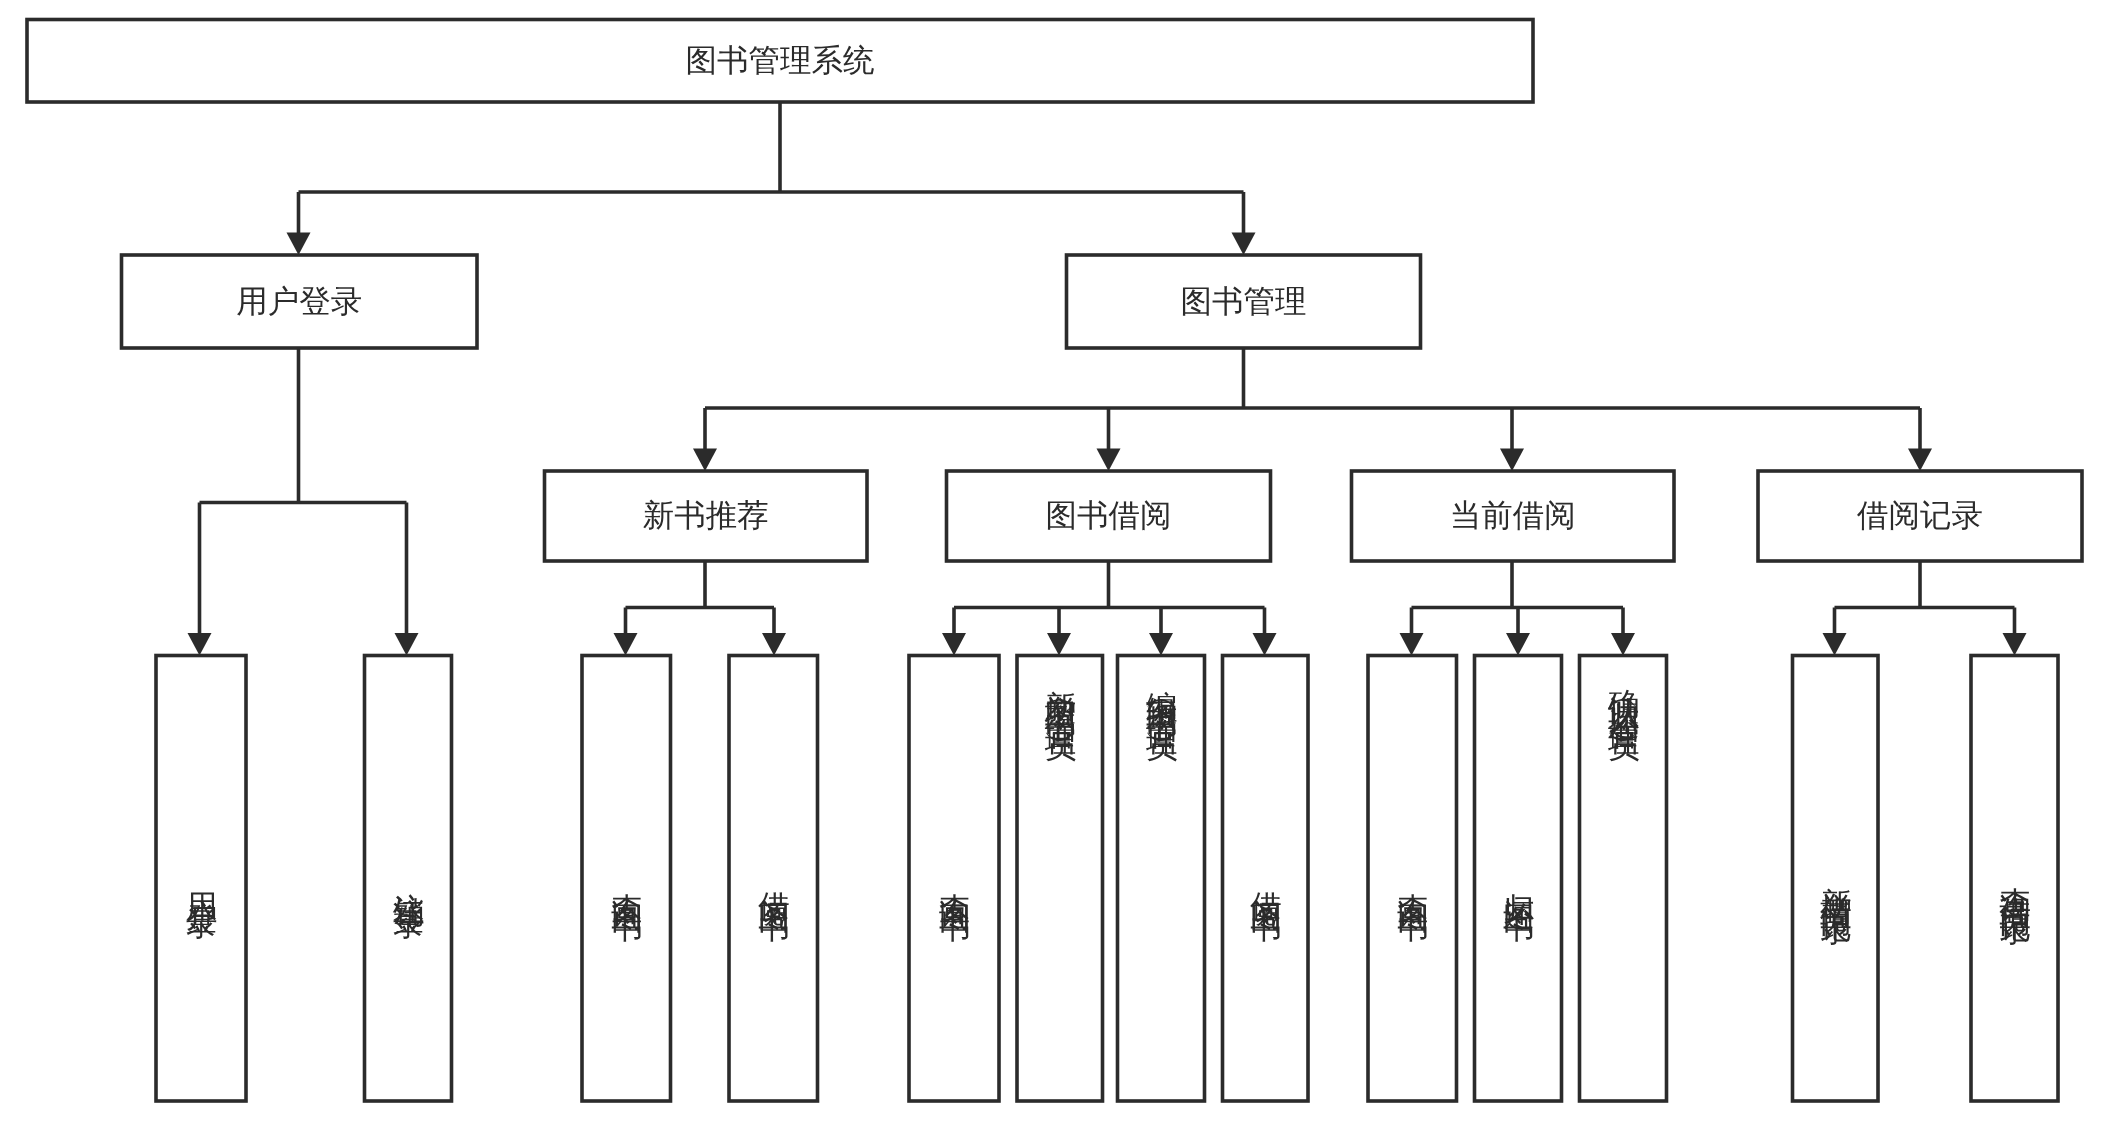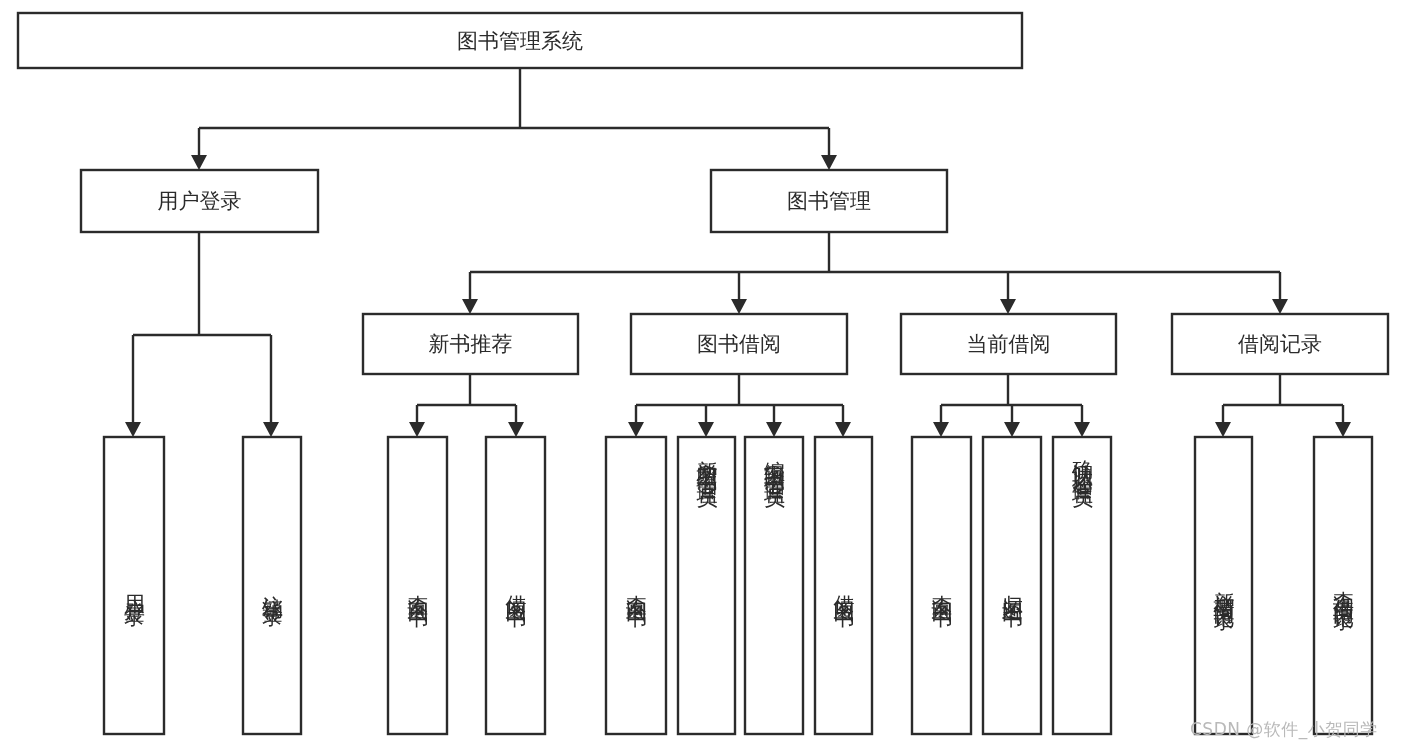--- a/index.html
+++ b/index.html
@@ -177,14 +177,13 @@
       <div class="vlabel" style="left: 606px; top: 437px; width: 60px; height: 297px;">查询图书</div>
       <div class="vlabel top-aligned" style="left: 678px; top: 443px; width: 57px; height: 291px;">新增图书（管理员）</div>
       <div class="vlabel top-aligned" style="left: 745px; top: 443px; width: 58px; height: 291px;">编辑图书（管理员）</div>
       <div class="vlabel" style="left: 815px; top: 437px; width: 57px; height: 297px;">借阅图书</div>
       <div class="vlabel" style="left: 912px; top: 437px; width: 59px; height: 297px;">查询图书</div>
       <div class="vlabel" style="left: 983px; top: 437px; width: 58px; height: 297px;">归还图书</div>
       <div class="vlabel top-aligned" style="left: 1053px; top: 443px; width: 58px; height: 291px;">确认归还（管理员）</div>
       <div class="vlabel" style="left: 1195px; top: 437px; width: 57px; height: 297px;">新增借阅记录</div>
       <div class="vlabel" style="left: 1314px; top: 437px; width: 58px; height: 297px;">查询借阅记录</div>
     </div>
-  <div class="watermark" style="left: 1190px; top: 718px;">CSDN @软件_小贺同学</div>
 </div>
 
 </body></html>

